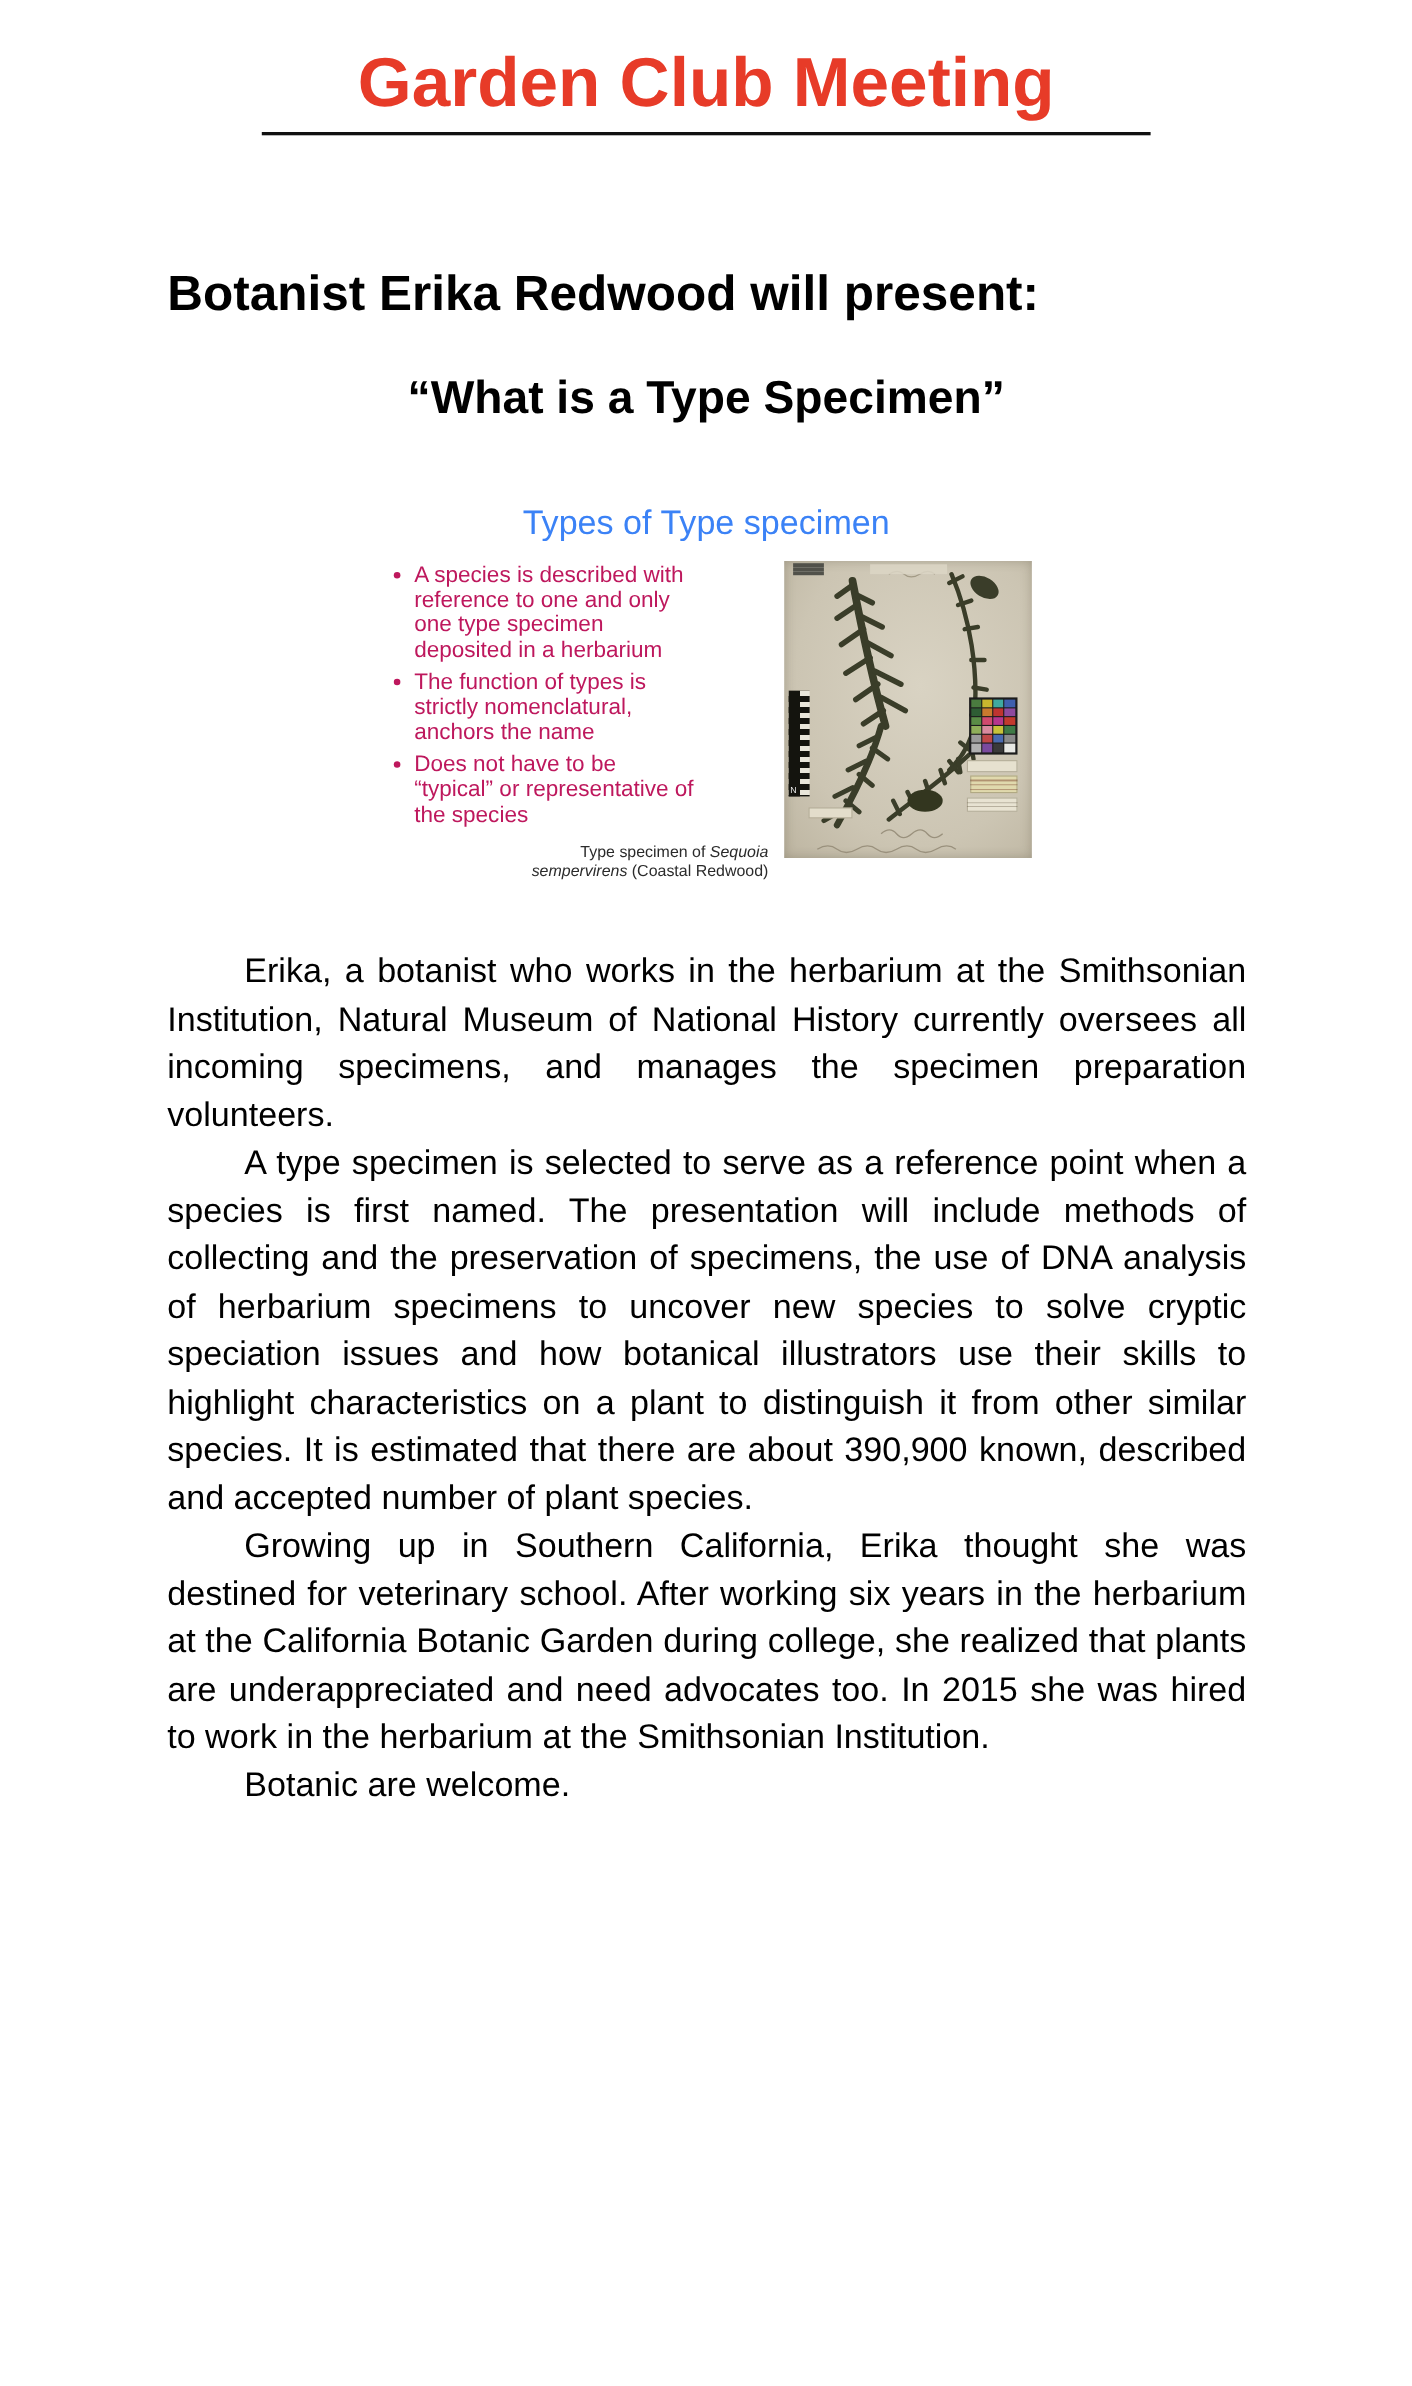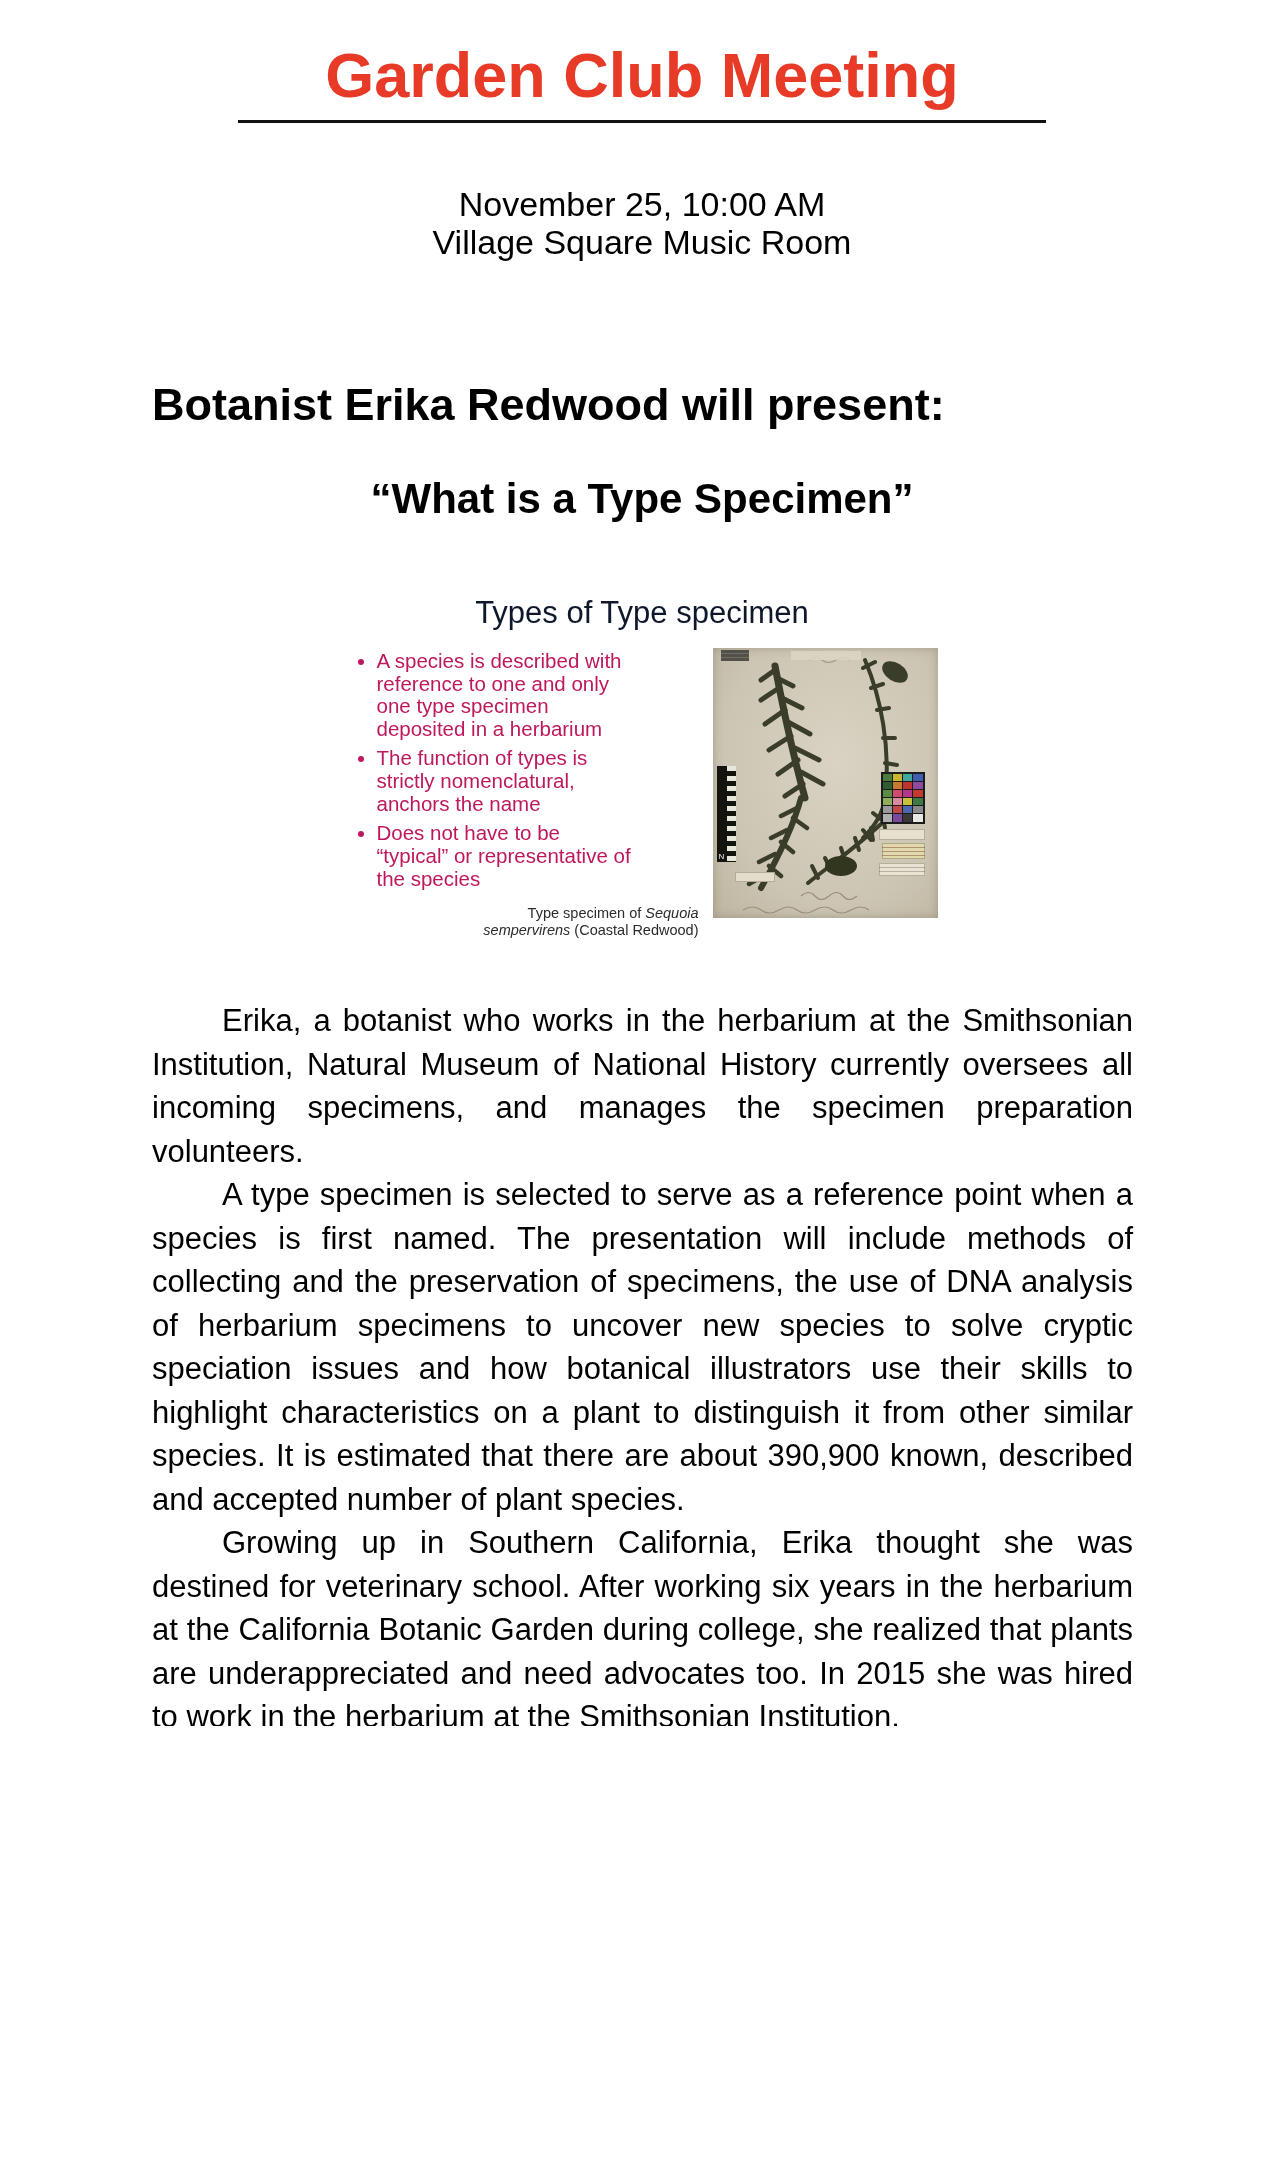--- a/index.html
+++ b/index.html
@@ -8,21 +8,21 @@
   
   .doc-title{margin:0;padding-top:42px;text-align:center;font-size:63px;font-weight:700;
              color:#e73b28;line-height:1.05;}
   .title-rule{width:808px;height:3px;background:#111;margin:12px auto 0;}
   .date-block{margin-top:62px;text-align:center;font-size:34px;line-height:38px;}
   .date-block p{margin:0;}
   .presenter{margin:120px 151px 0 152px;font-size:45px;font-weight:700;line-height:1.05;}
   .talk-title{margin:48px 0 0;text-align:center;font-size:42px;font-weight:700;line-height:1.1;}
   
   .slide{width:591px;margin:72px auto 0;}
-  .slide-title{text-align:center;font-size:31px;color:#0f172a;line-height:36px;}
+  .slide-title{text-align:center;font-size:31px;color:#3b82f6;line-height:36px;}
   .slide-cols{display:flex;margin-top:17px;}
   .left-col{width:352px;}
   .bullets{margin:0;padding:2px 0 0 30px;font-size:20.5px;line-height:1.12;color:#be185d;
            list-style:disc outside;}
   .bullets li{margin-bottom:6px;white-space:pre-line;}
   .caption{width:232px;margin:14px 0 0 auto;text-align:right;font-size:14.5px;
            line-height:17px;color:#2b2b2b;}
   .caption i{font-style:italic;}
   
   .photo{position:relative;width:225px;height:270px;margin-left:14px;
@@ -56,24 +56,20 @@
   .footer-bar{position:absolute;left:0;right:0;top:2143px;bottom:0;background:#f5f5f5;}
 </style>
 </head>
 <body>
 
 <div class="page">
 
   <h1 class="doc-title">Garden Club Meeting</h1>
   <div class="title-rule"></div>
 
-  <div class="date-block">
-    <p>November 25, 10:00 AM</p>
-    <p>Village Square Music Room</p>
-  </div>
 
   <h2 class="presenter">Botanist Erika Redwood will present:</h2>
 
   <h3 class="talk-title">“What is a Type Specimen”</h3>
 
   <section class="slide">
     <div class="slide-title">Types of Type specimen</div>
     <div class="slide-cols">
       <div class="left-col">
         <ul class="bullets">

